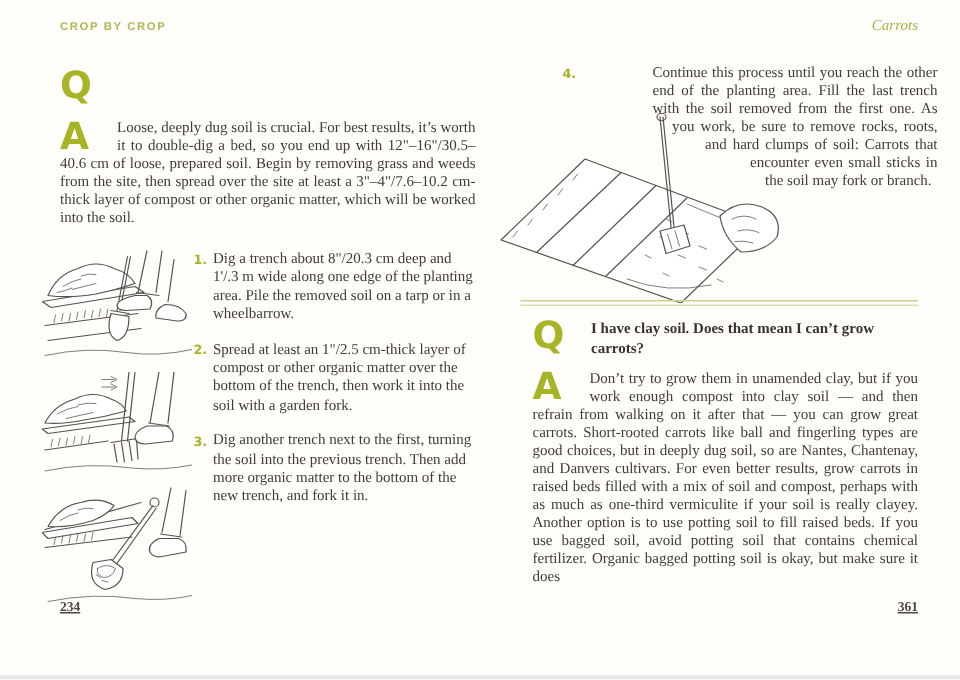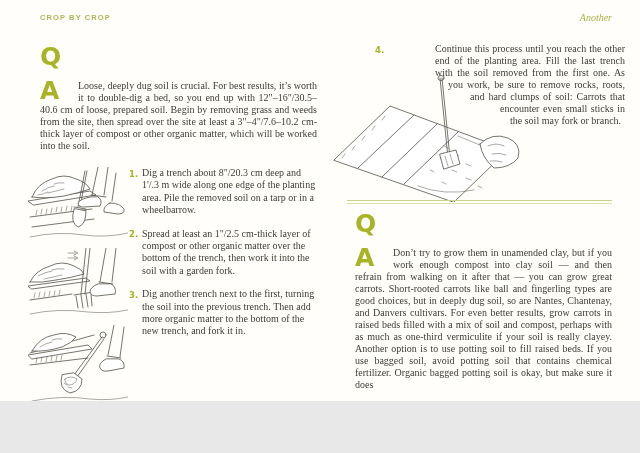--- a/index.html
+++ b/index.html
@@ -1,17 +1,17 @@
 <!DOCTYPE html>
 <html><head>
 <meta charset="utf-8">
 <style>
   html,body{margin:0;padding:0;background:#e8e8e8;}
   #spread{
-    position:relative;width:640px;height:401px;background:#fffefa;
+    position:relative;width:640px;height:450px;background:#fffefa;
     font-family:"Liberation Serif",serif;color:#403c35;overflow:hidden;
   }
   .page{position:absolute;top:0;height:100%;width:320px;}
   #left-page{left:0;} #right-page{left:320px;}
 
   .run-head-left{
     position:absolute;left:40px;top:13px;
     font-family:"Liberation Sans",sans-serif;font-size:7.5px;font-weight:600;
     letter-spacing:1.1px;color:#aeb654;
   }
@@ -156,21 +156,21 @@
           <span class="step-num">3.</span>
           <span>Dig another trench next to the first, turning the soil into the previous trench. Then add more organic matter to the bottom of the new trench, and fork it in.</span>
         </div>
       </div>
     </div>
 
     <div class="folio folio-left">234</div>
   </div>
 
   <div class="page" id="right-page">
-    <div class="run-head-right">Another</div>
+    <div class="run-head-right">Carrots</div>
 
     <div id="step4">
       <div class="push p1"></div>
       <div class="push p2"></div>
       <div class="push p3"></div>
       <div class="push p4"></div>
       <div class="push p5"></div>
       <div class="push p6"></div>
       <div class="push p7"></div>
       <span class="step-num">4.</span>
@@ -189,20 +189,21 @@
       <ellipse cx="109" cy="4" rx="3" ry="2.5"></ellipse>
       <path class="fw" d="M108 80 L124 76 L128 90 L112 95 Z"></path>
       <path class="thin" d="M113 82 L116 92 M118 80 L121 90"></path>
       <path class="thin" d="M10 84 l3 -4 M20 76 l3 -4 M30 66 l3 -4 M40 56 l3 -4 M50 46 l3 -4"></path>
     </svg>
 
     <div id="rule2"></div>
 
     <div class="q-row" id="q2">
       <div class="glyph">Q</div>
+      <div class="q-text">I have clay soil. Does that mean I can’t grow carrots?</div>
     </div>
 
     <div class="para" id="a2">
       <span class="a-glyph">A</span>
       <span>Don’t try to grow them in unamended clay, but if you work enough compost into clay soil — and then refrain from walking on it after that — you can grow great carrots. Short-rooted carrots like ball and fingerling types are good choices, but in deeply dug soil, so are Nantes, Chantenay, and Danvers cultivars. For even better results, grow carrots in raised beds filled with a mix of soil and compost, perhaps with as much as one-third vermiculite if your soil is really clayey. Another option is to use potting soil to fill raised beds. If you use bagged soil, avoid potting soil that contains chemical fertilizer. Organic bagged potting soil is okay, but make sure it does</span>
     </div>
 
     <div class="folio folio-right">361</div>
   </div>
 

